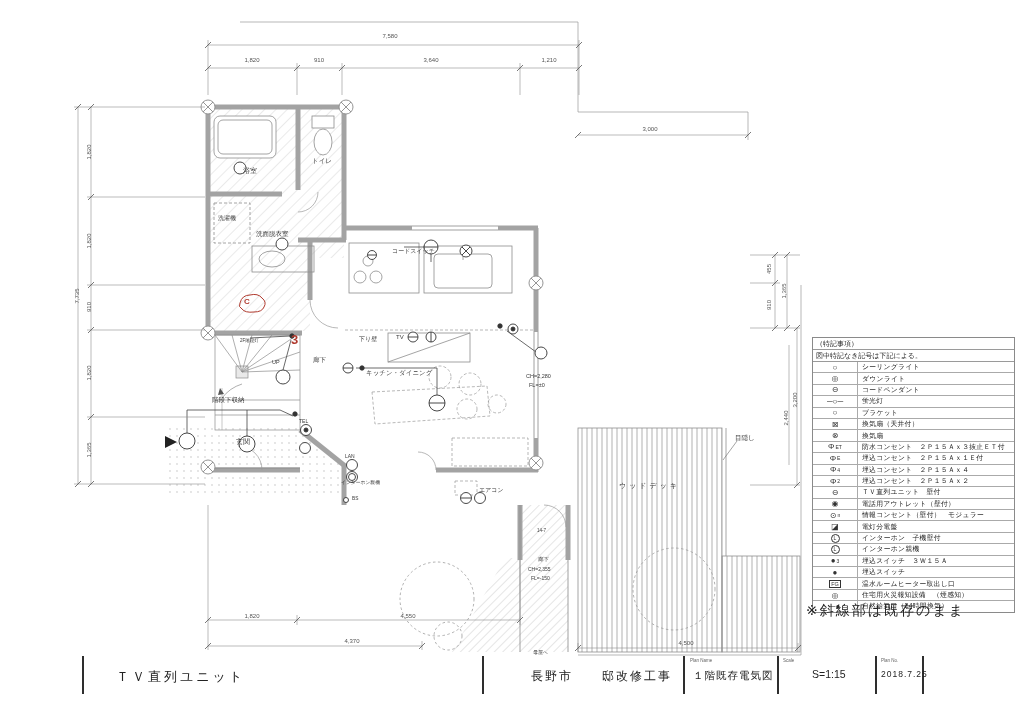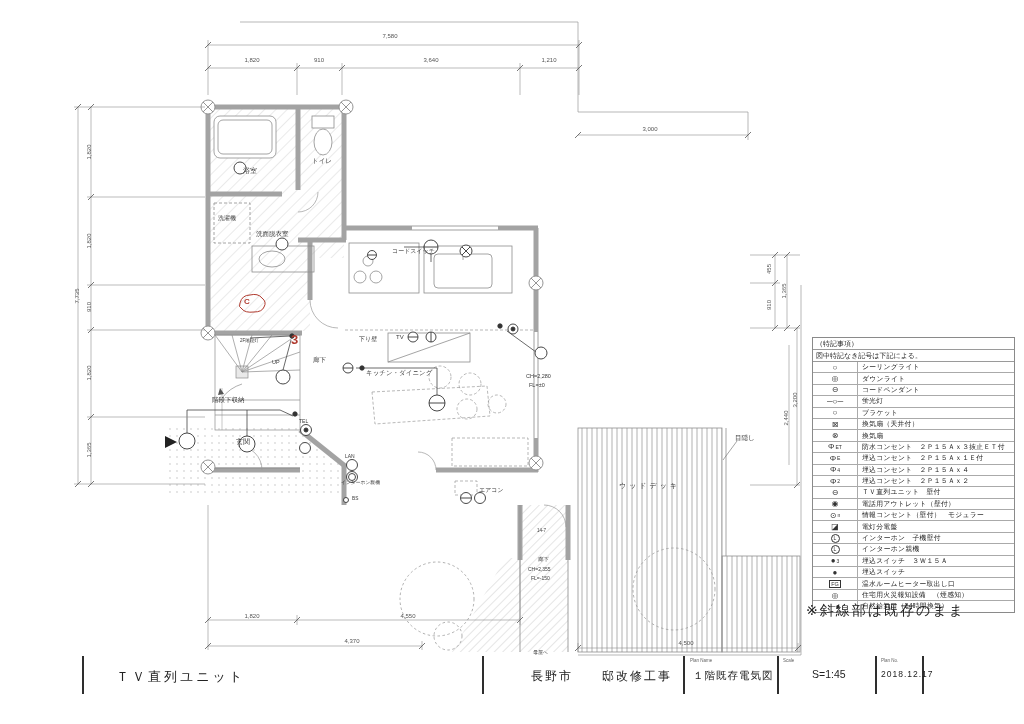--- a/index.html
+++ b/index.html
@@ -540,18 +540,18 @@
   <div class="tb-bar" style="left:683px"></div>
   <div class="tb-bar" style="left:777px"></div>
   <div class="tb-bar" style="left:875px"></div>
   <div class="tb-bar" style="left:922px"></div>
   <span class="tb" style="left:116px;top:668px;font-size:13px;letter-spacing:3px">ＴＶ直列ユニット</span>
   <span class="tb" style="left:531px;top:668px;font-size:12px;letter-spacing:2px">長野市</span>
   <span class="tb" style="left:602px;top:668px;font-size:12px;letter-spacing:2px">邸改修工事</span>
   <span class="tb" style="left:690px;top:658px;font-size:4.5px;color:#666">Plan Name</span>
   <span class="tb" style="left:693px;top:669px;font-size:10.5px;letter-spacing:1px">１階既存電気図</span>
   <span class="tb" style="left:783px;top:658px;font-size:4.5px;color:#666">Scale</span>
-  <span class="tb" style="left:812px;top:668px;font-size:10.5px">S=1:45</span>
+  <span class="tb" style="left:812px;top:668px;font-size:10.5px">S=1:15</span>
   <span class="tb" style="left:881px;top:658px;font-size:4.5px;color:#666">Plan No.</span>
-  <span class="tb" style="left:881px;top:669px;font-size:8.5px;letter-spacing:1px">2018.12.17</span>
+  <span class="tb" style="left:881px;top:669px;font-size:8.5px;letter-spacing:1px">2018.7.25</span>
 </div>
 
 </div>
 
 </body></html>

